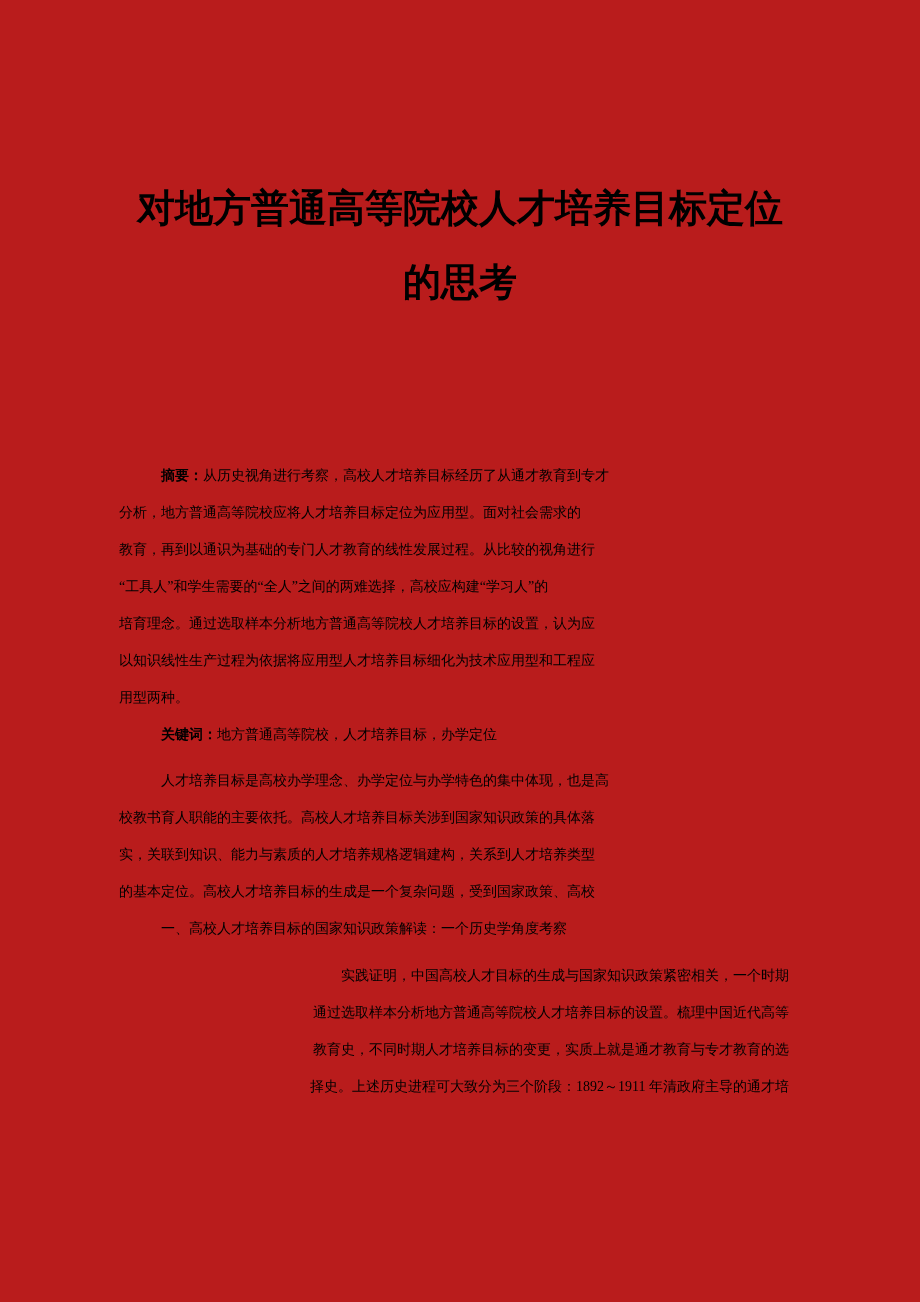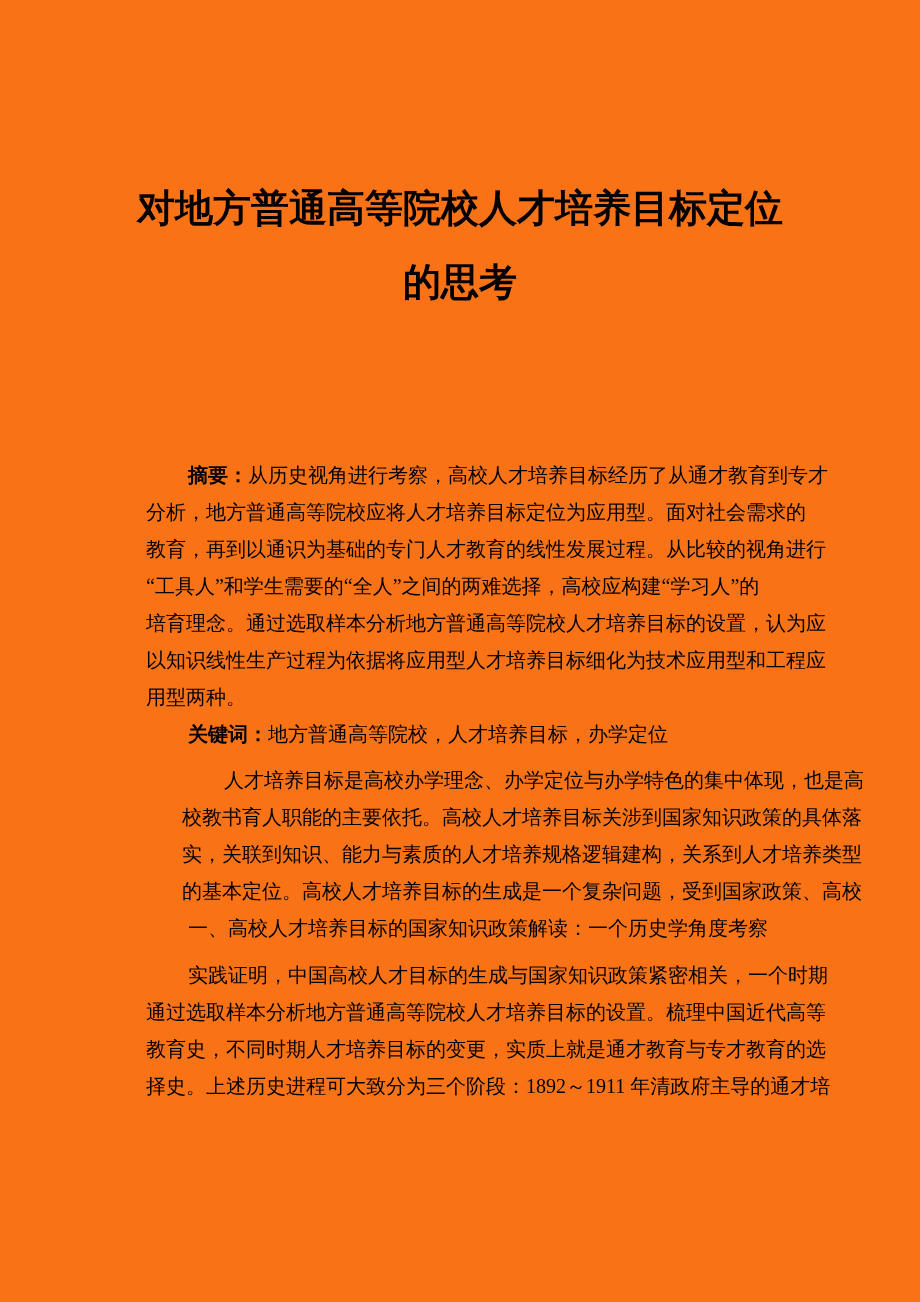--- a/index.html
+++ b/index.html
@@ -9,51 +9,51 @@
   }
   body {
     width: 920px;
     height: 1302px;
     overflow: hidden;
   }
   .page {
     position: relative;
     width: 920px;
     height: 1302px;
-    background: #f97316;
+    background: #b91c1c;
     color: #000000;
   }
   .doc-title {
     position: absolute;
     left: 133px;
     top: 171px;
     width: 654px;
     margin: 0;
     text-align: center;
     font-family: "Liberation Serif", "DejaVu Serif", serif;
     font-weight: bold;
     font-size: 38px;
     line-height: 74px;
     color: #000000;
   }
   .doc-body {
     position: absolute;
-    left: 146px;
+    left: 119px;
     top: 457px;
     width: 670px;
     font-family: "Liberation Serif", "DejaVu Serif", serif;
-    font-size: 20px;
+    font-size: 14px;
     line-height: 37px;
     color: #000000;
   }
   .block {
     margin: 0;
   }
   
-  .doc-body > .block:nth-child(3) { margin-top: 9px; margin-left: 36px; }
+  .doc-body > .block:nth-child(3) { margin-top: 9px; }
   .doc-body > .block:nth-child(5) { margin-top: 10px; text-align: right; }
   .line {
     white-space: nowrap;
   }
   .line.indent {
     text-indent: 42px; 
   }
   .lead {
     font-weight: bold;
     font-family: "Liberation Sans", "DejaVu Sans", sans-serif;

